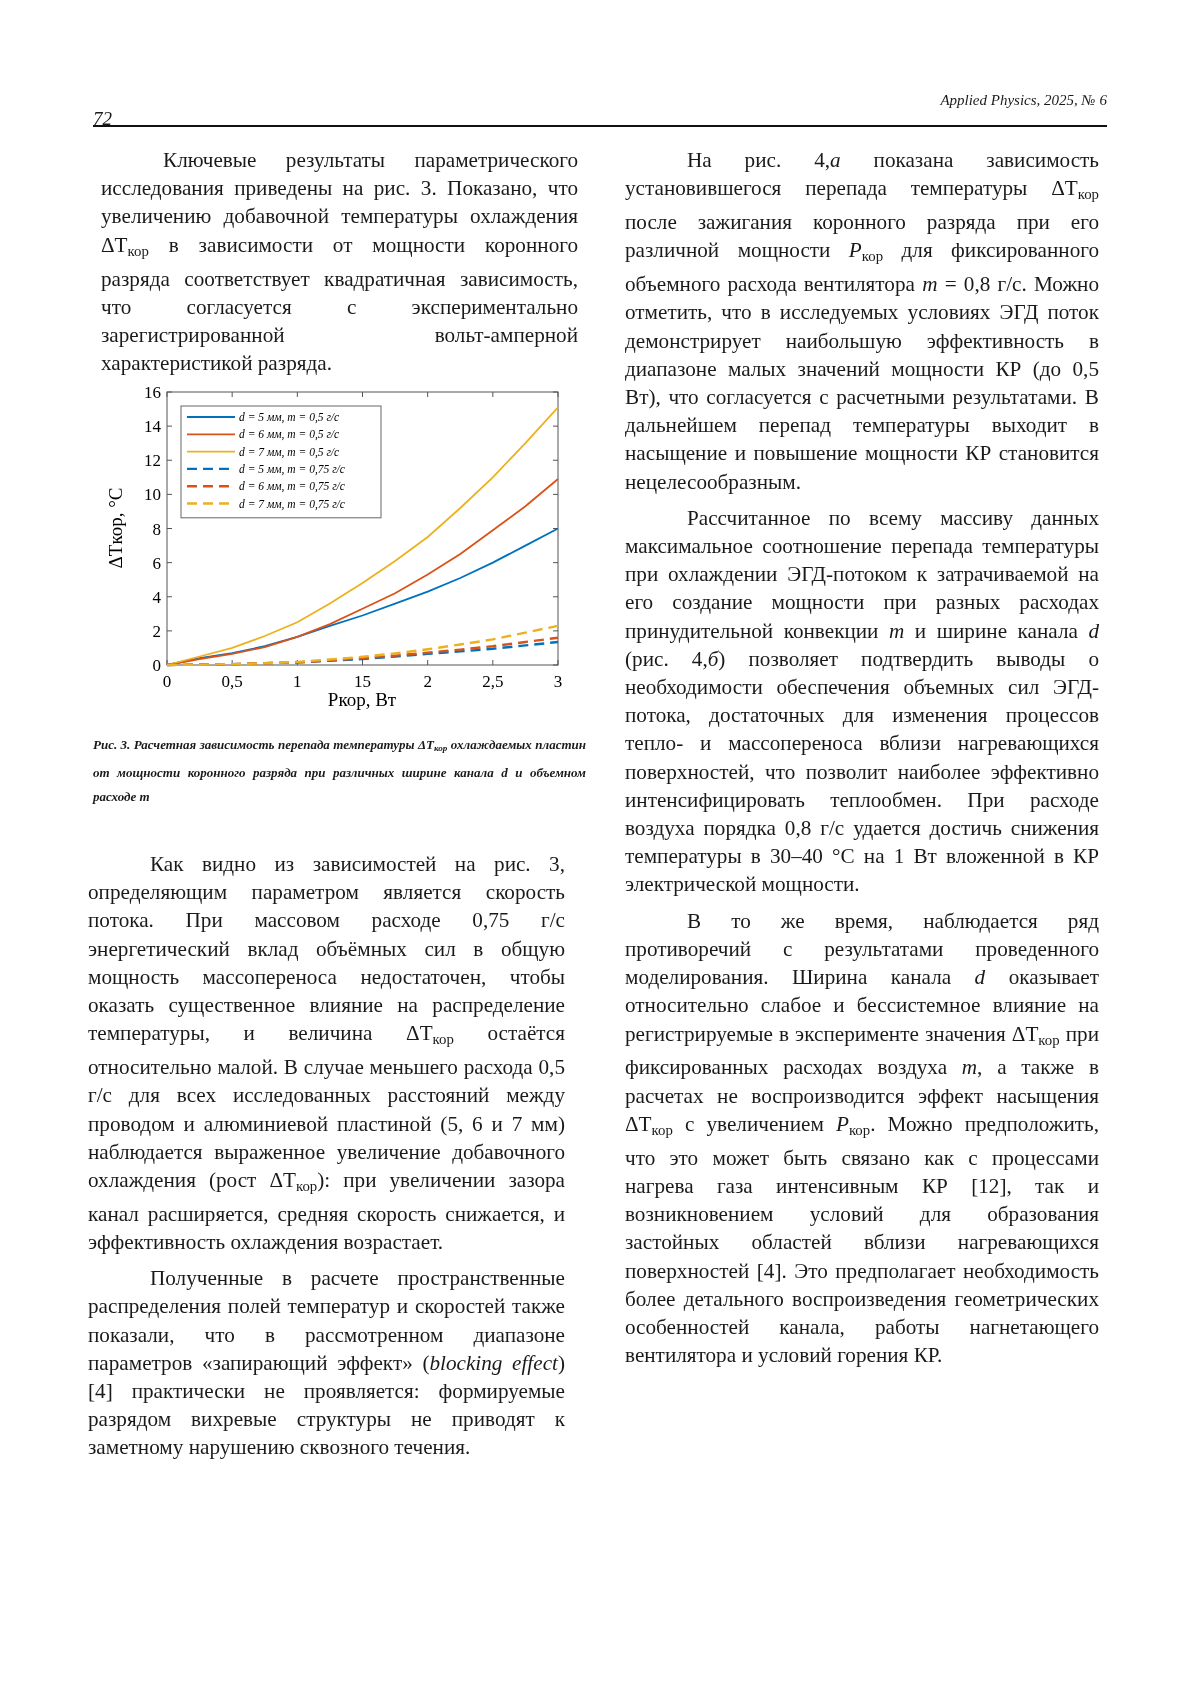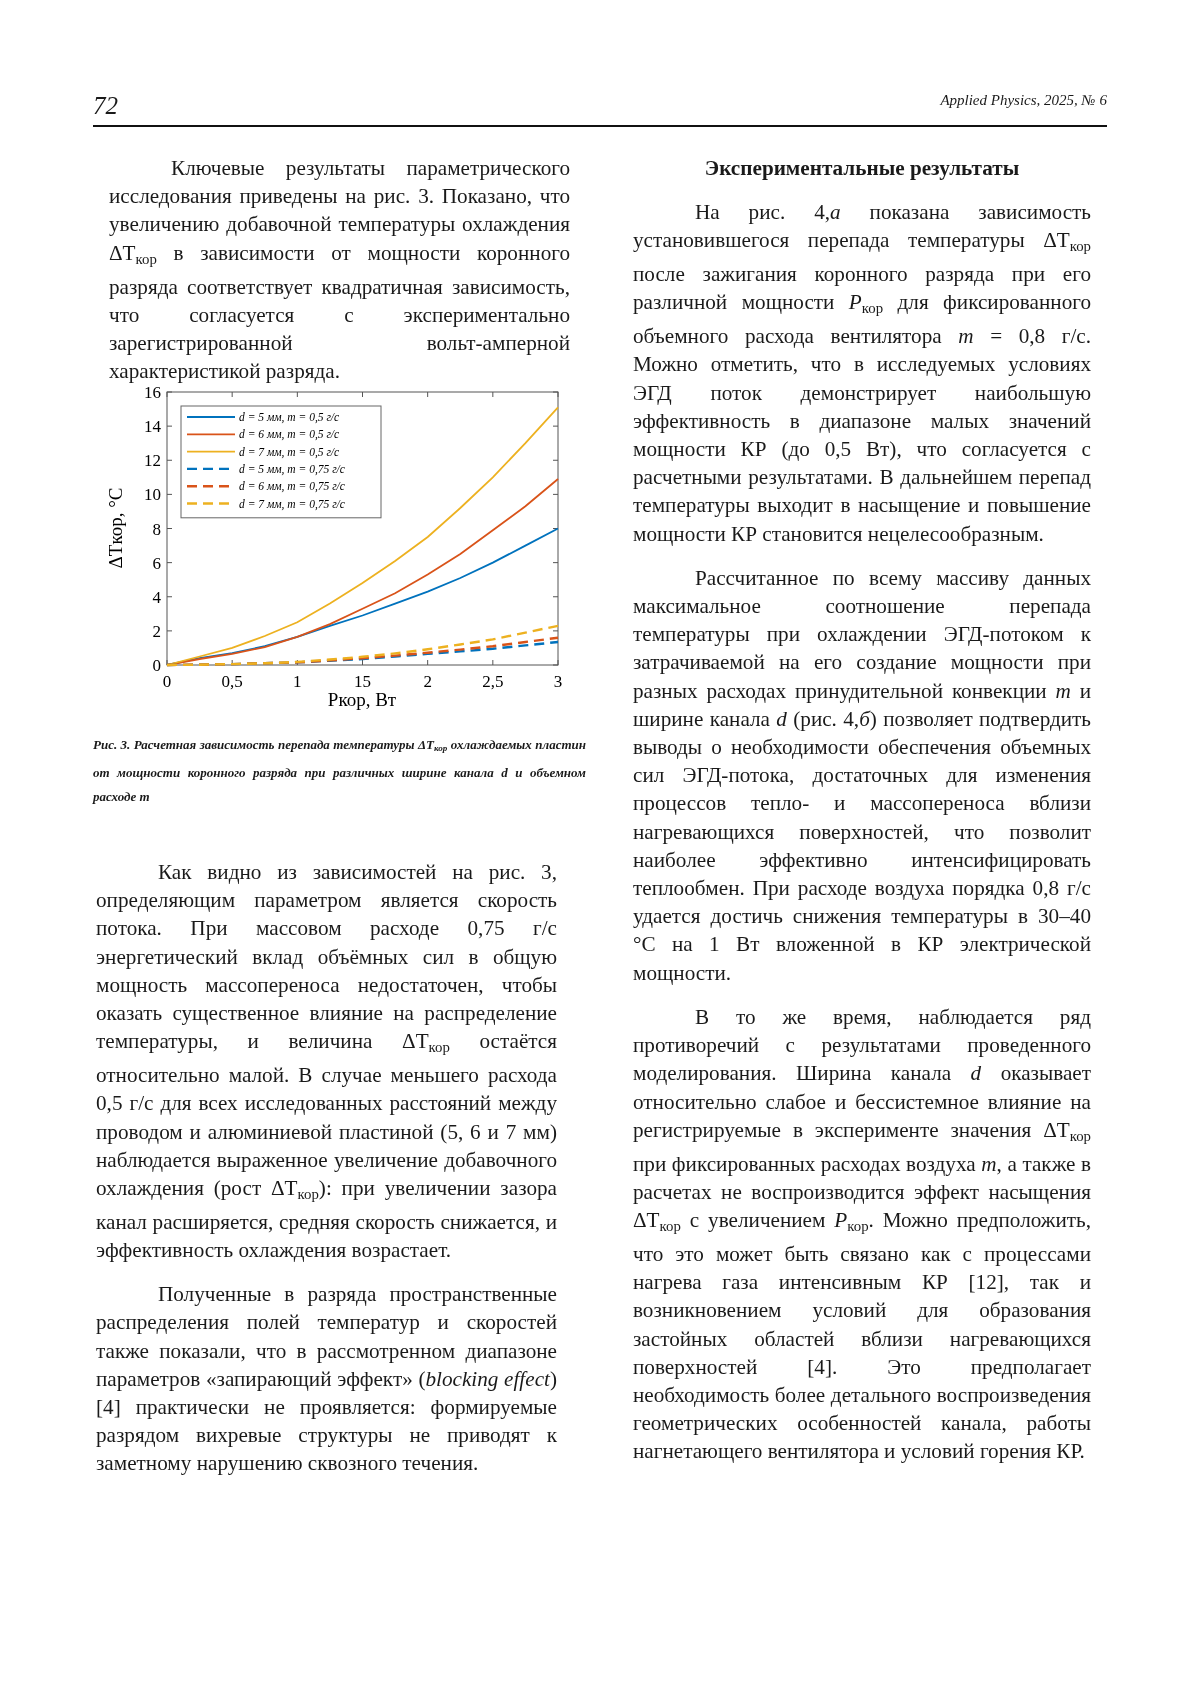--- a/index.html
+++ b/index.html
@@ -1,25 +1,25 @@
 <!DOCTYPE html>
 <html><head>
 <meta charset="utf-8">
 <style>
   html, body { margin: 0; padding: 0; background: #ffffff; }
   body { width: 1200px; height: 1698px; position: relative; overflow: hidden;
          font-family: "Liberation Serif", "DejaVu Serif", serif; color: #1a1a1a; }
   .header { position: absolute; left: 93px; top: 92px; width: 1014px; height: 28px; }
-  .header .pg { position: absolute; left: 0; top: 0; font-style: italic; font-size: 25px; }
+  .header .pg { position: absolute; left: 0; top: 16px; font-style: italic; font-size: 19px; }
   .header .jr { position: absolute; right: 0; top: 0; font-style: italic; font-size: 15px; }
   .rule { position: absolute; left: 93px; top: 125px; width: 1014px; height: 2px; background: #111; }
   .col { position: absolute; font-size: 21.2px; line-height: 28.2px; text-align: justify; }
   .col-left { left: 93px; top: 138px; width: 493px; }
   .col-right { left: 617px; top: 138px; width: 490px; }
-  .col p { margin: 16px; text-indent: 62px; }
+  .col p { margin: 8px; text-indent: 62px; }
   .sect-title { font-weight: bold; text-align: center; font-size: 21.2px; line-height: 28px; margin: 0 0 28px 0; text-indent: 0 !important; }
   .sub { font-size: 0.7em; vertical-align: -0.25em; font-family: Liberation Serif, serif; }
   i { font-style: italic; }
   .figure { position: absolute; left: 100px; top: 382px; width: 480px; height: 330px; }
   .caption { position: absolute; left: 93px; top: 733px; width: 493px; font-size: 13px; line-height: 24.5px;
              font-weight: bold; font-style: italic; text-align: justify; }
   .col-left2 { left: 80px; top: 842px; width: 493px; }
   svg text { font-family: "Liberation Serif", "DejaVu Serif", serif; }
 </style>
 </head>
@@ -117,21 +117,20 @@
     <text id="ylabel" transform="translate(22,146) rotate(-90)" text-anchor="middle" font-size="19">ΔTкор, °C</text>
   </svg>
 </div>
 
 <div class="caption">
   <span>Рис. 3. Расчетная зависимость перепада температуры </span><span>ΔT</span><span class="sub">кор</span><span> охлаждаемых пластин от мощности коронного разряда при различных ширине канала d и объемном расходе m</span>
 </div>
 
 <div class="col col-left2">
   <p><span>Как видно из зависимостей на рис. 3, определяющим параметром является скорость потока. При массовом расходе 0,75 г/с энергетический вклад объёмных сил в общую мощность массопереноса недостаточен, чтобы оказать существенное влияние на распределение температуры, и величина </span><span><span>ΔT</span><span class="sub">кор</span></span><span> остаётся относительно малой. В случае меньшего расхода 0,5 г/с для всех исследованных расстояний между проводом и алюминиевой пластиной (5, 6 и 7 мм) наблюдается выраженное увеличение добавочного охлаждения (рост </span><span><span>ΔT</span><span class="sub">кор</span></span><span>): при увеличении зазора канал расширяется, средняя скорость снижается, и эффективность охлаждения возрастает.</span></p>
-  <p><span>Полученные в разряда пространственные распределения полей температур и скоростей также показали, что в рассмотренном диапазоне параметров «запирающий эффект» (</span><i>blocking effect</i><span>) [4] практически не проявляется: формируемые разрядом вихревые структуры не приводят к заметному нарушению сквозного течения.</span></p>
+  <p><span>Полученные в расчете пространственные распределения полей температур и скоростей также показали, что в рассмотренном диапазоне параметров «запирающий эффект» (</span><i>blocking effect</i><span>) [4] практически не проявляется: формируемые разрядом вихревые структуры не приводят к заметному нарушению сквозного течения.</span></p>
 </div>
 
 <div class="col col-right">
-  <p class="sect-title">Экспериментальные результаты</p>
   <p><span>На рис. 4,</span><i>а</i><span> показана зависимость установившегося перепада температуры </span><span><span>ΔT</span><span class="sub">кор</span></span><span> после зажигания коронного разряда при его различной мощности </span><span><i>P</i><span class="sub">кор</span></span><span> для фиксированного объемного расхода вентилятора </span><i>m</i><span> = 0,8 г/с. Можно отметить, что в исследуемых условиях ЭГД поток демонстрирует наибольшую эффективность в диапазоне малых значений мощности КР (до 0,5 Вт), что согласуется с расчетными результатами. В дальнейшем перепад температуры выходит в насыщение и повышение мощности КР становится нецелесообразным.</span></p>
   <p><span>Рассчитанное по всему массиву данных максимальное соотношение перепада температуры при охлаждении ЭГД-потоком к затрачиваемой на его создание мощности при разных расходах принудительной конвекции </span><i>m</i><span> и ширине канала </span><i>d</i><span> (рис. 4,</span><i>б</i><span>) позволяет подтвердить выводы о необходимости обеспечения объемных сил ЭГД-потока, достаточных для изменения процессов тепло- и массопереноса вблизи нагревающихся поверхностей, что позволит наиболее эффективно интенсифицировать теплообмен. При расходе воздуха порядка 0,8 г/с удается достичь снижения температуры в 30–40 °C на 1 Вт вложенной в КР электрической мощности.</span></p>
   <p><span>В то же время, наблюдается ряд противоречий с результатами проведенного моделирования. Ширина канала </span><i>d</i><span> оказывает относительно слабое и бессистемное влияние на регистрируемые в эксперименте значения </span><span><span>ΔT</span><span class="sub">кор</span></span><span> при фиксированных расходах воздуха </span><i>m</i><span>, а также в расчетах не воспроизводится эффект насыщения </span><span><span>ΔT</span><span class="sub">кор</span></span><span> с увеличением </span><span><i>P</i><span class="sub">кор</span></span><span>. Можно предположить, что это может быть связано как с процессами нагрева газа интенсивным КР [12], так и возникновением условий для образования застойных областей вблизи нагревающихся поверхностей [4]. Это предполагает необходимость более детального воспроизведения геометрических особенностей канала, работы нагнетающего вентилятора и условий горения КР.</span></p>
 </div>
 
 </body></html>

